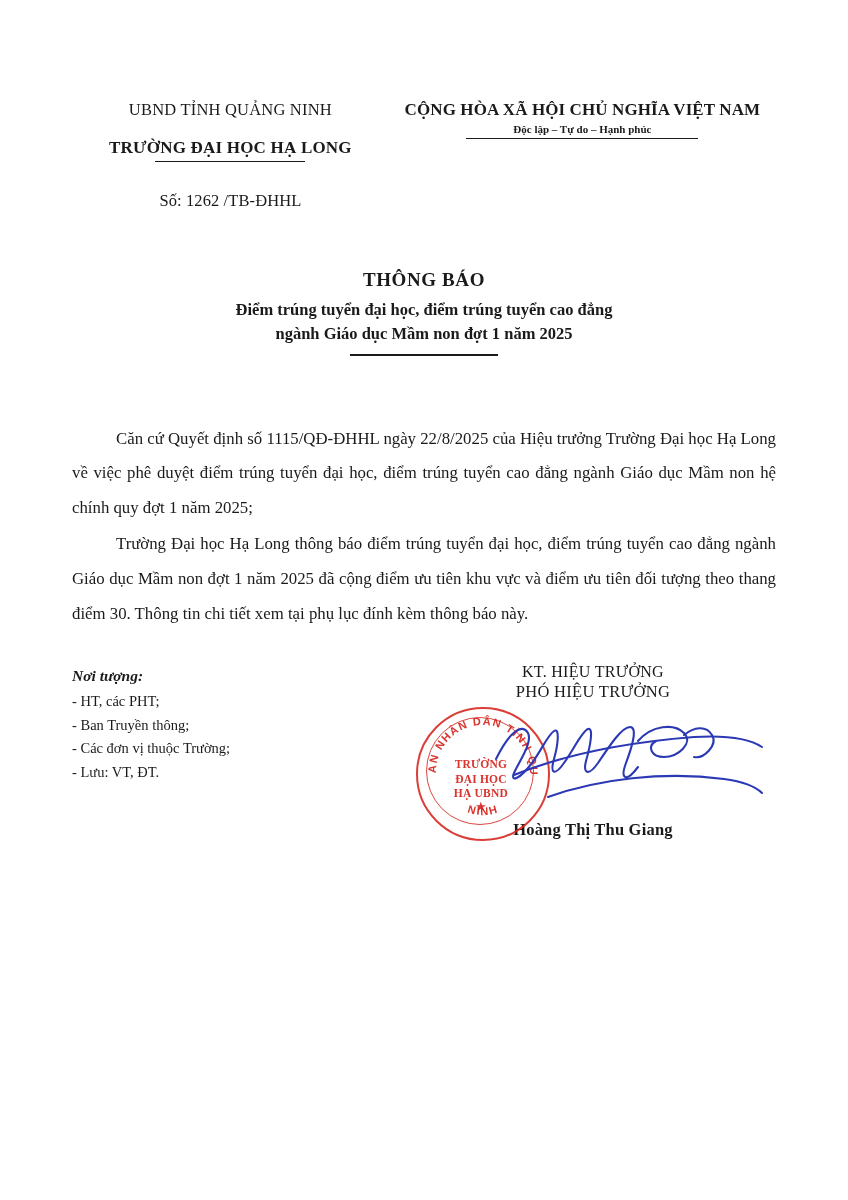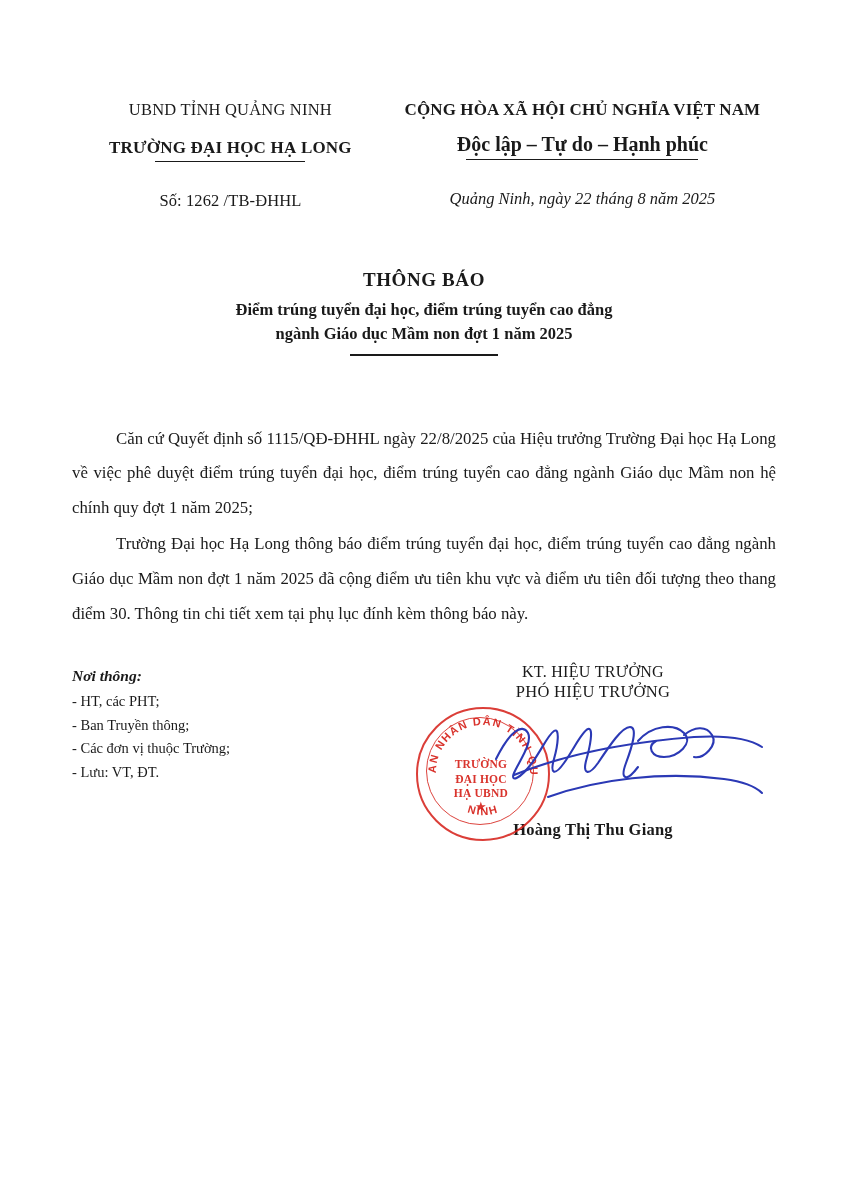--- a/index.html
+++ b/index.html
@@ -55,23 +55,23 @@
     height: 1.4px;
     background: #1a1a1a;
     margin: 3px auto 0 auto;
   }
   .nation-line1 {
     font-size: 17px;
     font-weight: bold;
     letter-spacing: .1px;
   }
   .nation-line2 {
-    font-size: 20px;
-    font-weight: bold;
-    margin-top: 13px;
+    font-size: 11px;
+    font-weight: bold;
+    margin-top: 3px;
   }
   .rule-right {
     width: 232px;
     height: 1.4px;
     background: #1a1a1a;
     margin: 3px auto 0 auto;
   }
   .doc-number {
     font-size: 16.5px;
     text-align: center;
@@ -235,40 +235,39 @@
     <div class="header-left">
       <div class="org-line1">UBND TỈNH QUẢNG NINH</div>
       <div class="org-line2">TRƯỜNG ĐẠI HỌC HẠ LONG</div>
       <div class="rule-left"></div>
       <div class="doc-number">Số: 1262 /TB-ĐHHL</div>
     </div>
     <div class="header-right">
       <div class="nation-line1">CỘNG HÒA XÃ HỘI CHỦ NGHĨA VIỆT NAM</div>
       <div class="nation-line2">Độc lập – Tự do – Hạnh phúc</div>
       <div class="rule-right"></div>
-      <div class="date-line">Quảng Ninh, ngày 22 tháng 8 năm 2025</div>
     </div>
   </div>
 
   <div class="title-block">
     <div class="title-main">THÔNG BÁO</div>
     <div class="title-sub">Điểm trúng tuyển đại học, điểm trúng tuyển cao đẳng</div>
     <div class="title-sub" style="margin-top:0">ngành Giáo dục Mầm non đợt 1 năm 2025</div>
     <div class="rule-title"></div>
   </div>
 
   <div class="body-text">
     <p>Căn cứ Quyết định số 1115/QĐ-ĐHHL ngày 22/8/2025 của Hiệu trưởng Trường Đại học Hạ Long về việc phê duyệt điểm trúng tuyển đại học, điểm trúng tuyển cao đẳng ngành Giáo dục Mầm non hệ chính quy đợt 1 năm 2025;</p>
     <p>Trường Đại học Hạ Long thông báo điểm trúng tuyển đại học, điểm trúng tuyển cao đẳng ngành Giáo dục Mầm non đợt 1 năm 2025 đã cộng điểm ưu tiên khu vực và điểm ưu tiên đối tượng theo thang điểm 30. Thông tin chi tiết xem tại phụ lục đính kèm thông báo này.</p>
   </div>
 
   <div class="sign-area">
 
     <div class="recipients">
-      <div class="rec-title">Nơi thông:</div>
+      <div class="rec-title">Nơi tượng:</div>
       <div>- HT, các PHT;</div>
       <div>- Ban Truyền thông;</div>
       <div>- Các đơn vị thuộc Trường;</div>
       <div>- Lưu: VT, ĐT.</div>
     </div>
 
     <div class="signer">
       <div class="signer-role1">KT. HIỆU TRƯỞNG</div>
       <div class="signer-role2">PHÓ HIỆU TRƯỞNG</div>
 

